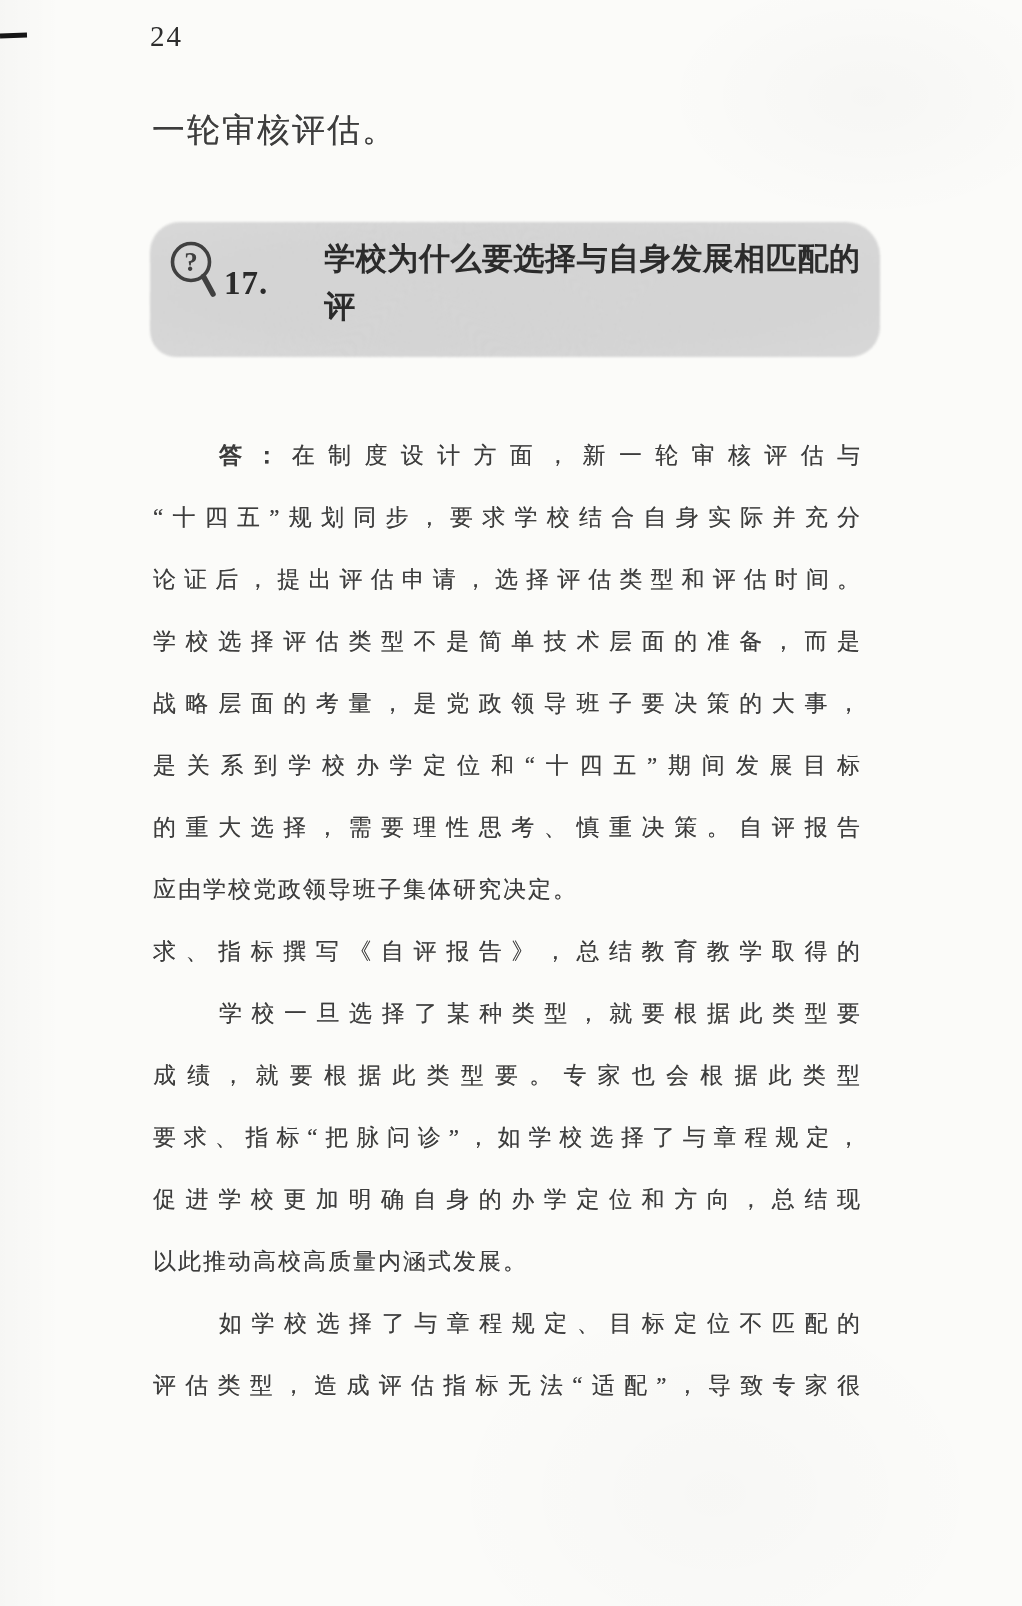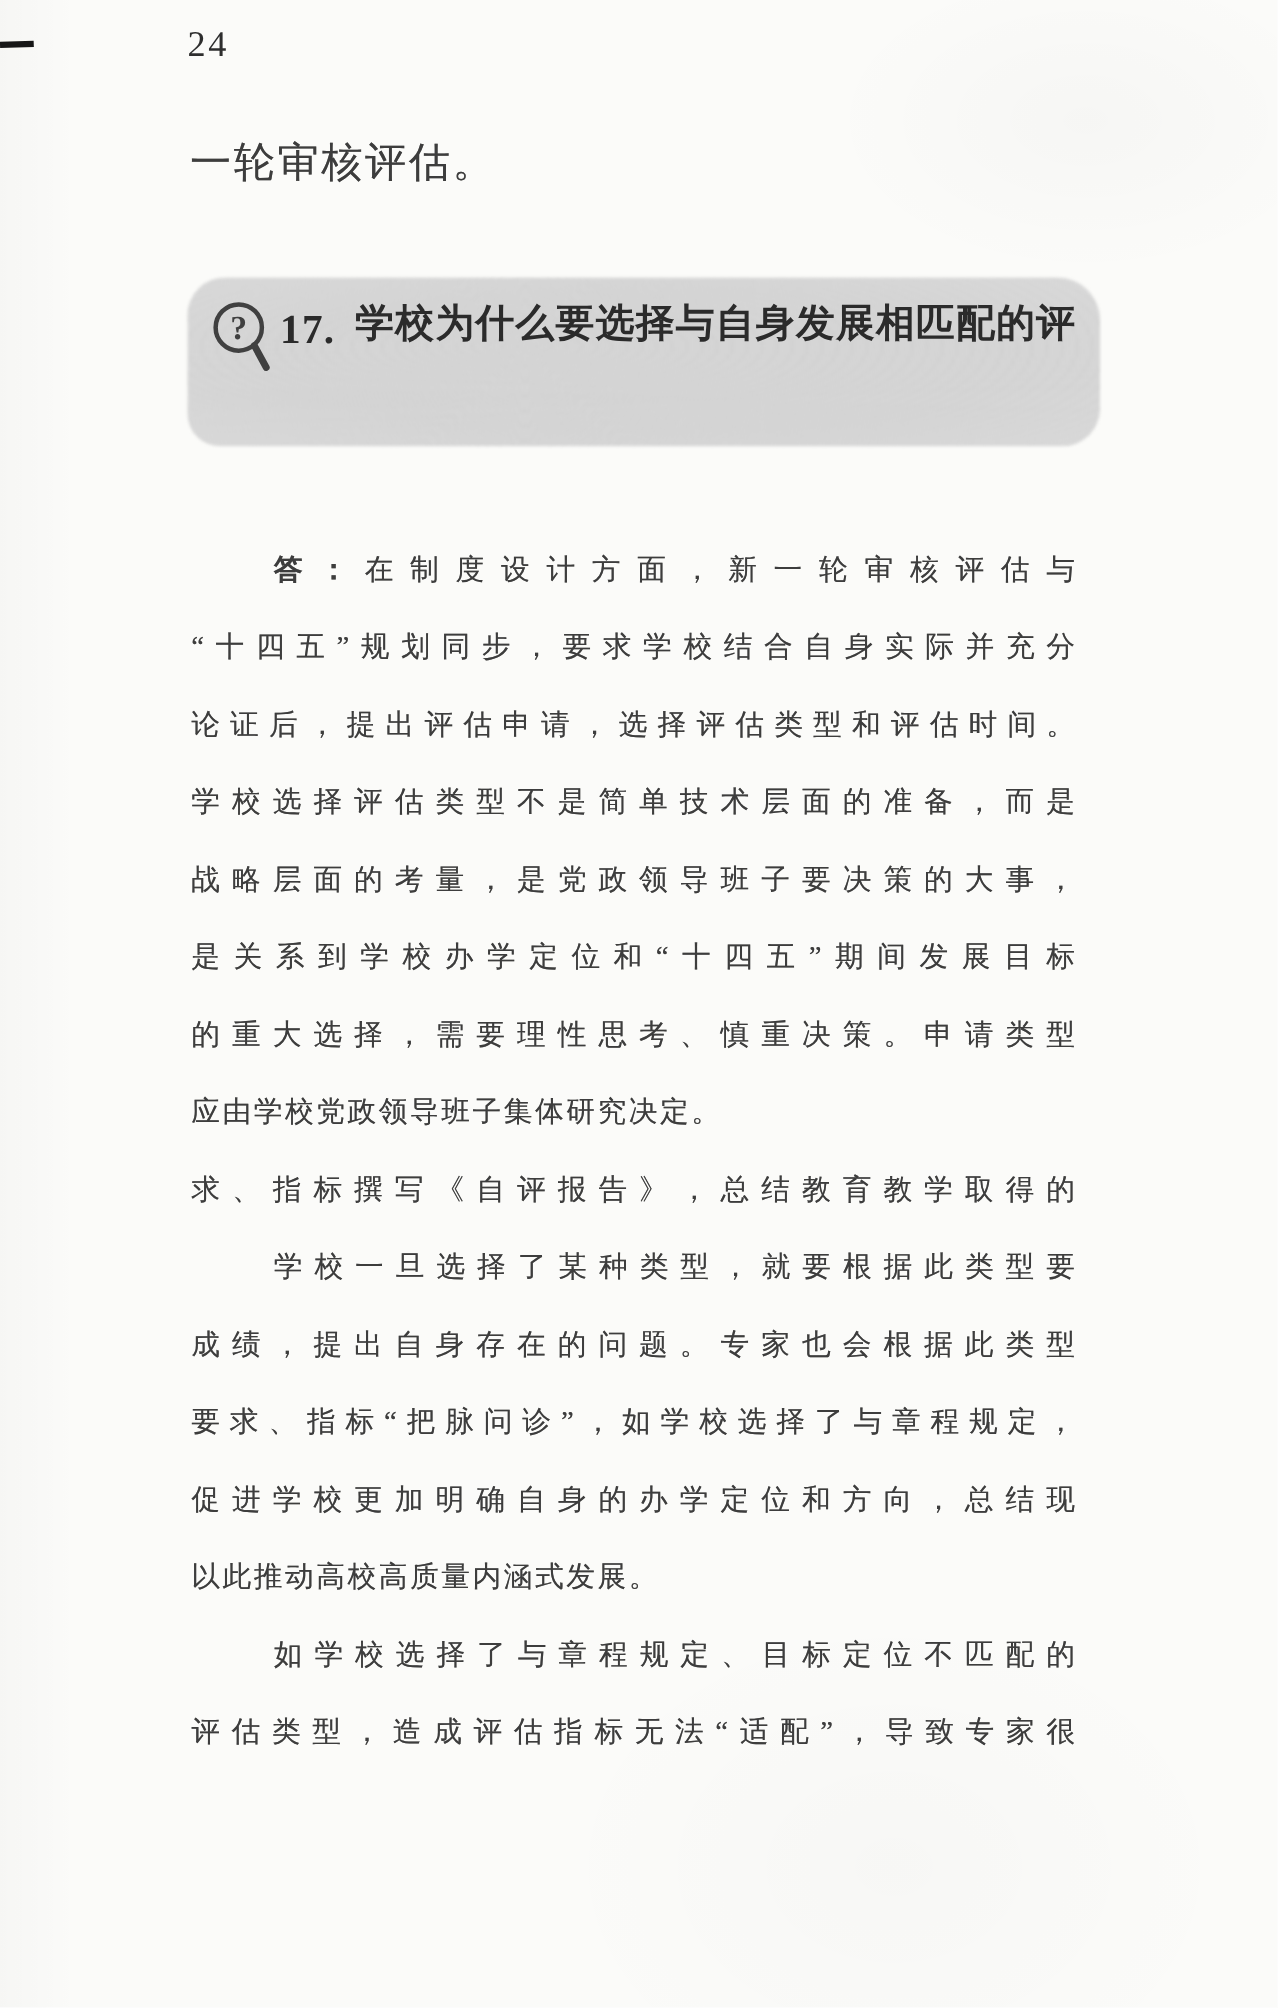--- a/index.html
+++ b/index.html
@@ -67,21 +67,21 @@
     filter: blur(1.1px);
   }
   .q-content {
     position: relative;
     display: flex;
     padding: 13px 20px 0 18px;
     color: var(--title-text);
   }
   .q-icon { flex: none; width: 52px; height: 62px; margin-top: 4px; }
   .q-text { flex: 1; margin-left: 4px; }
-  .q-row1 { display: flex; align-items: flex-end; }
+  .q-row1 { display: flex; align-items: center; gap: 40px; }
   .q-num {
     flex: none;
     font-size: 33px;
     font-weight: bold;
     margin-right: 16px;
     letter-spacing: 1px;
   }
   .q-line1 {
     flex: 1;
     font-size: 31px;
@@ -155,28 +155,28 @@
 
     <div>
       <div class="line indent">
         <span class="bold">答：</span><span>在制度设计方面，新一轮审核评估与</span>
       </div>
       <div class="line">“十四五”规划同步，要求学校结合自身实际并充分</div>
       <div class="line">论证后，提出评估申请，选择评估类型和评估时间。</div>
       <div class="line">学校选择评估类型不是简单技术层面的准备，而是</div>
       <div class="line">战略层面的考量，是党政领导班子要决策的大事，</div>
       <div class="line">是关系到学校办学定位和“十四五”期间发展目标</div>
-      <div class="line">的重大选择，需要理性思考、慎重决策。申请类型</div>
+      <div class="line">的重大选择，需要理性思考、慎重决策。自评报告</div>
       <div class="line end">应由学校党政领导班子集体研究决定。</div>
     </div>
 
     <div>
       <div class="line">求、指标撰写《自评报告》，总结教育教学取得的</div>
       <div class="line indent">学校一旦选择了某种类型，就要根据此类型要</div>
-      <div class="line">成绩，提出自身存在的问题。专家也会根据此类型</div>
+      <div class="line">成绩，就要根据此类型要。专家也会根据此类型</div>
       <div class="line">要求、指标“把脉问诊”，如学校选择了与章程规定，</div>
       <div class="line">促进学校更加明确自身的办学定位和方向，总结现</div>
       <div class="line end">以此推动高校高质量内涵式发展。</div>
     </div>
 
     <div>
       <div class="line indent">如学校选择了与章程规定、目标定位不匹配的</div>
       <div class="line">评估类型，造成评估指标无法“适配”，导致专家很</div>
     </div>
 

